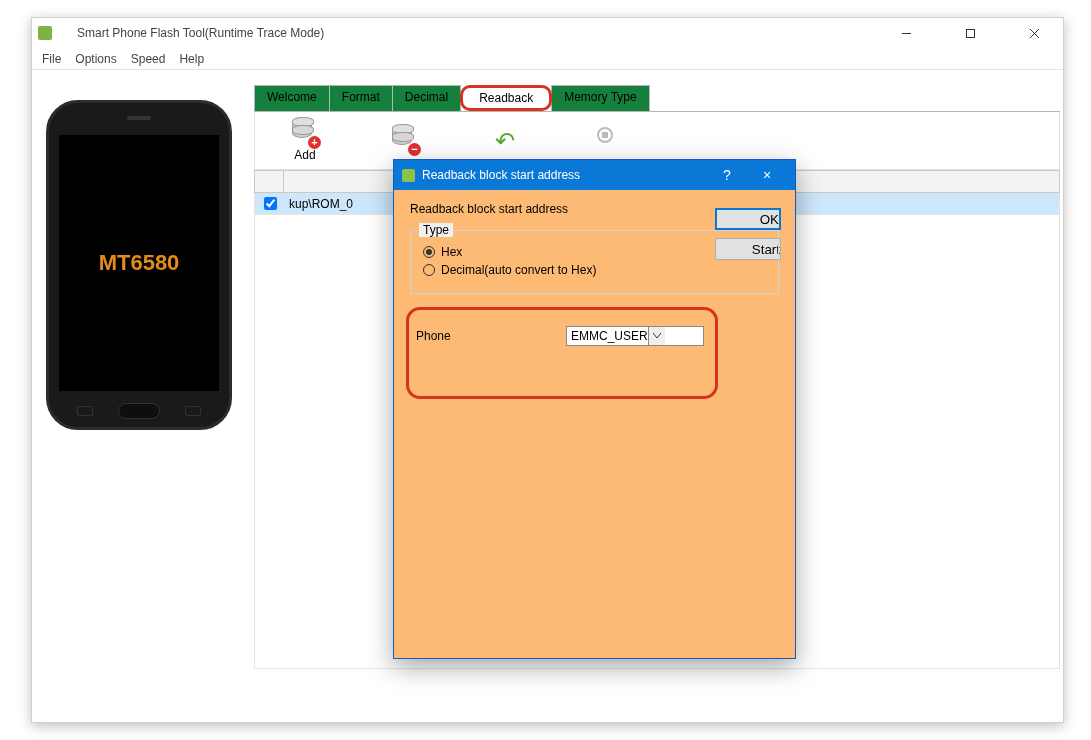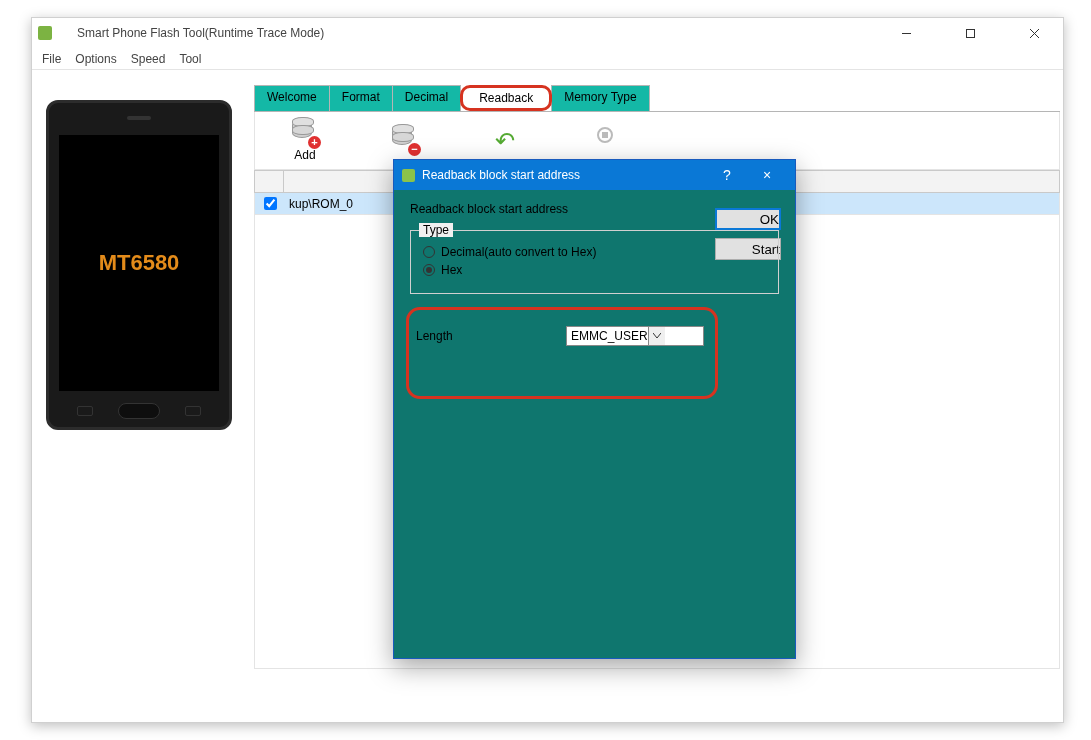--- a/index.html
+++ b/index.html
@@ -53,21 +53,21 @@
 }
 .content {
   position: relative;
   height: calc(100% - 52px);
 }
 .phone {
   position: absolute;
   left: 14px; top: 30px;
   width: 186px; height: 330px;
   background: #1a1a1a;
-  border-radius: 12px;
+  border-radius: 32px;
   border: 3px solid #2c2c2c;
 }
 .phone-screen {
   position: absolute;
   left: 10px; top: 32px; right: 10px; bottom: 36px;
   background: #000;
   display: flex; align-items: center; justify-content: center;
 }
 .phone-screen span {
   color: #e38b1a;
@@ -90,21 +90,21 @@
 
 .tabs {
   position: absolute;
   left: 222px; top: 15px;
   display: flex;
   border-bottom: 1px solid #b5b5b5;
   width: 806px;
 }
 .tab {
   padding: 4px 12px;
-  background: #14b8a6;
+  background: #15803d;
   border: 1px solid #b5b5b5;
   border-bottom: none;
   margin-right: -1px;
   position: relative;
 }
 .tab.active {
   background: #fff;
   border: 3px solid #d63320;
   border-radius: 10px;
   z-index: 2;
@@ -174,21 +174,21 @@
 .statusbar .cell.c3{flex:0 0 90px; font-weight:bold;}
 .statusbar .cell.c4{flex:0 0 110px;}
 .statusbar .cell.c5{flex:0 0 80px;}
 .statusbar .cell.c6{flex:1; justify-content:flex-start; border-right:none;}
 
 
 .dialog {
   position: fixed;
   left: 393px; top: 159px;
   width: 403px; height: 500px;
-  background: #0f766e;
+  background: #fdba74;
   border: 1px solid #185abd;
   box-shadow: 0 8px 24px rgba(0,0,0,0.35);
   z-index: 100;
 }
 .dlg-title {
   height: 30px; background: #0a78d6; color:#fff;
   display:flex; align-items:center; padding:0 8px;
 }
 .dlg-title .dlg-icon { width:13px;height:13px;background:#8bc34a;border-radius:2px;margin-right:7px;}
 .dlg-title .t { flex:1; }
@@ -244,21 +244,21 @@
       <svg viewBox="0 0 11 11">
           <line x1="1" y1="1" x2="10" y2="10" stroke="#333"></line>
           <line x1="10" y1="1" x2="1" y2="10" stroke="#333"></line>
         </svg>
     </div>
   </div>
   <div class="menubar">
     <span>File</span>
     <span>Options</span>
     <span>Speed</span>
-    <span>Tool</span>
+    <span>Help</span>
   </div>
   <div class="content">
 
     <div class="phone">
       <div class="phone-speaker"></div>
       <div class="phone-bm">BM</div>
       <div class="phone-screen">
           <span>MT6580</span>
         </div>
       <div class="phone-side l"></div>
@@ -330,36 +330,36 @@
     <div>Readback block start address</div>
 
     <div class="dlg-buttons">
       <button class="btn primary">OK</button>
       <button class="btn">Start</button>
     </div>
 
     <div class="groupbox" style="margin-top:14px;text-align:center;">
       <div class="legend">Type</div>
       <div class="radio">
+        <div class="r">
+            <div class="dot"></div>
+          </div>
+        <span>Hex</span>
+      </div>
+      <div class="radio">
         <div class="r"></div>
         <span>Decimal(auto convert to Hex)</span>
       </div>
-      <div class="radio">
-        <div class="r">
-            <div class="dot"></div>
-          </div>
-        <span>Hex</span>
-      </div>
     </div>
 
     <div class="red-round fields"></div>
 
     <div style="margin-top:22px; padding:4px 6px;">
       <div class="field-row">
-        <div class="lbl">Length</div>
+        <div class="lbl">Phone</div>
         <div class="select">
           <span>EMMC_USER</span>
           <span class="chev">
             <svg width="8" height="6" viewBox="0 0 8 6">
                 <path d="M0 0 L4 5 L8 0" fill="none" stroke="#333"></path>
               </svg>
           </span>
         </div>
       </div>
     </div>

